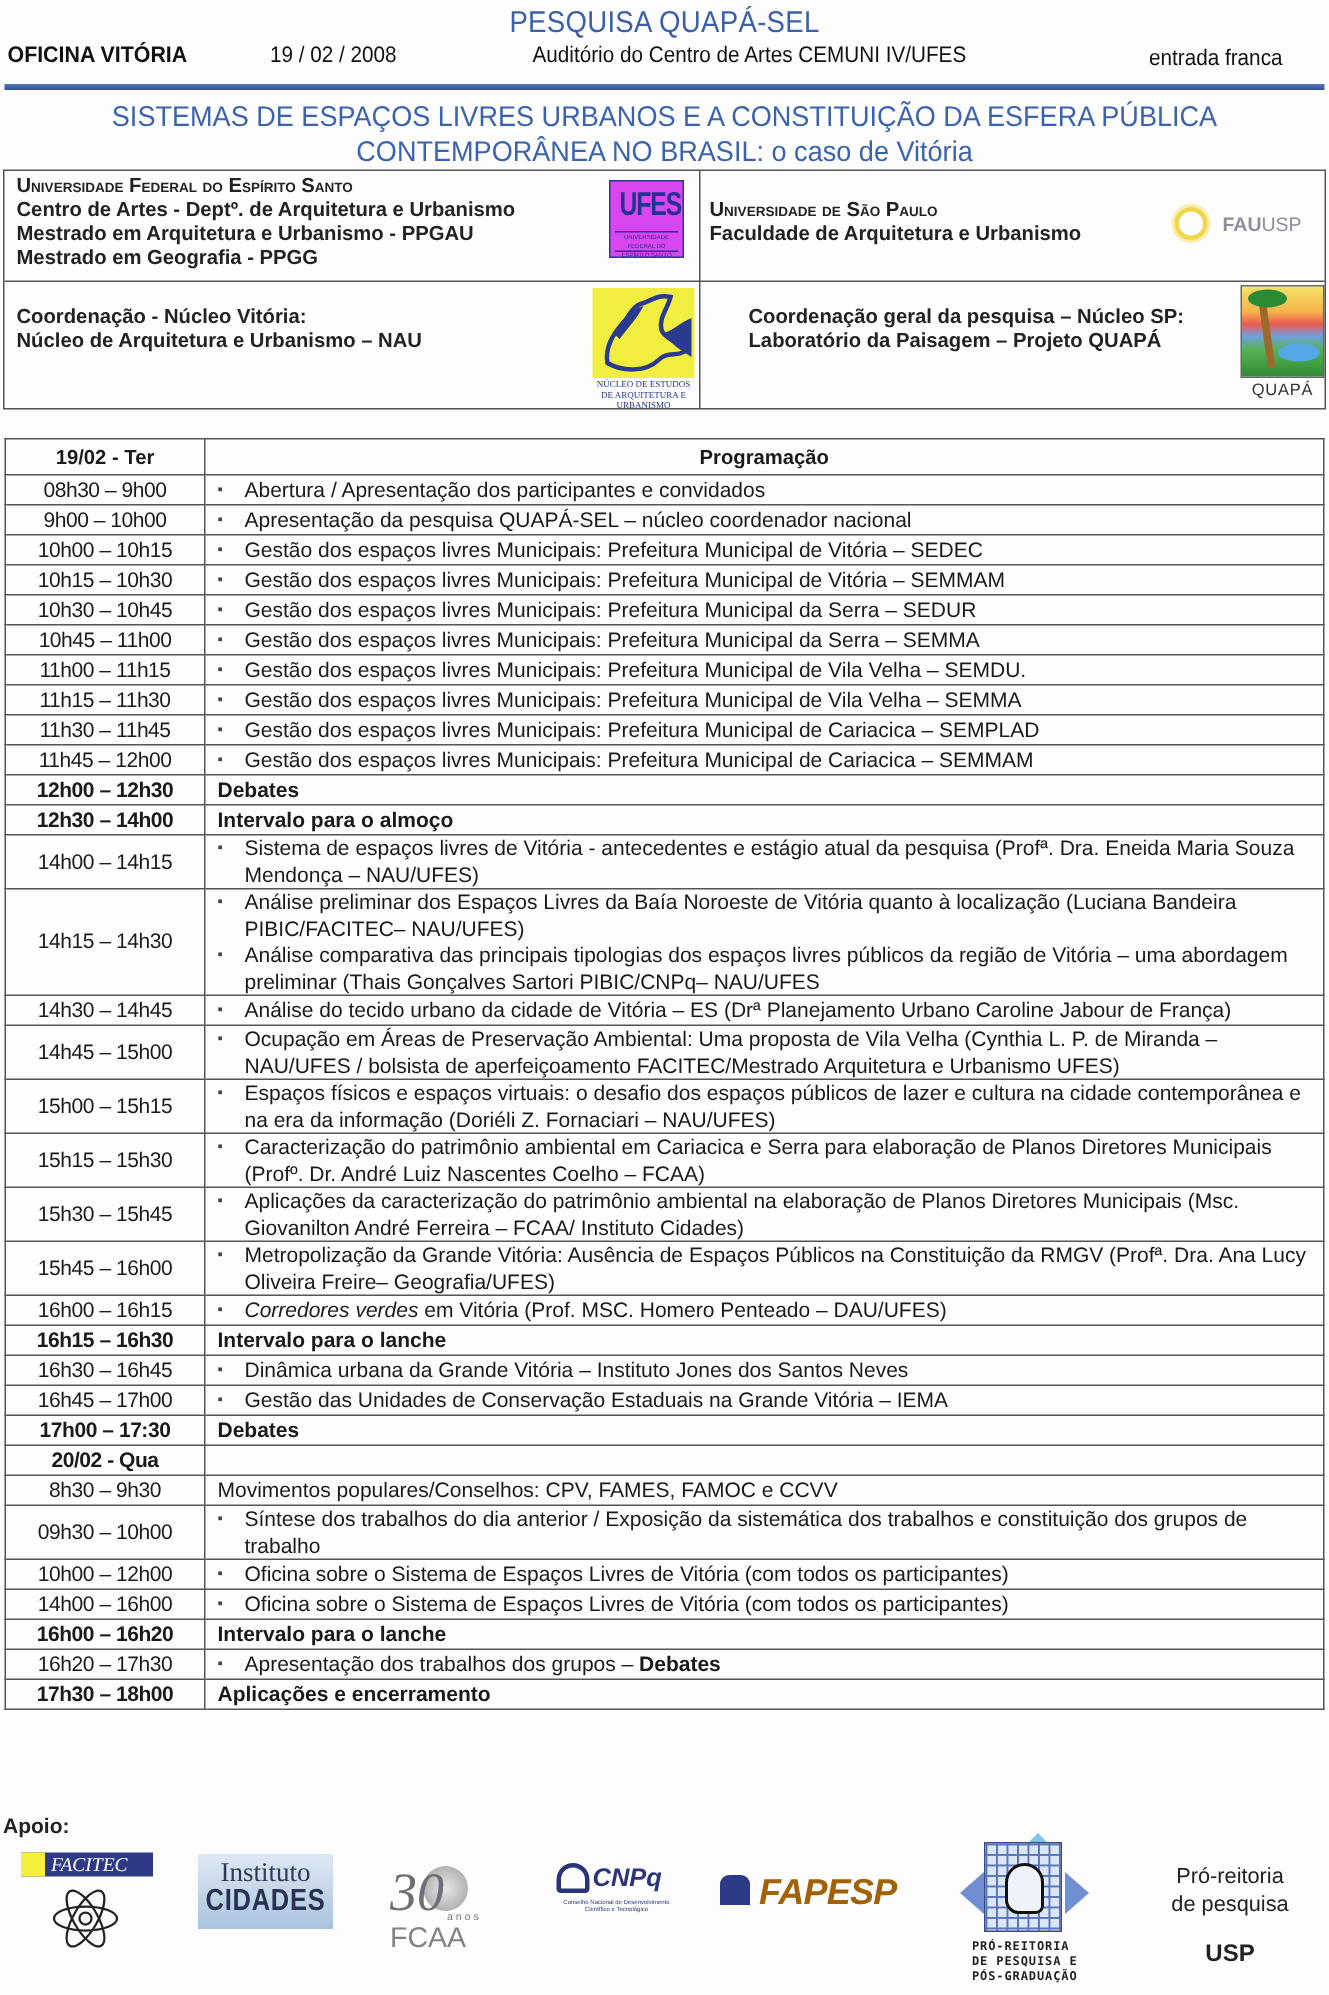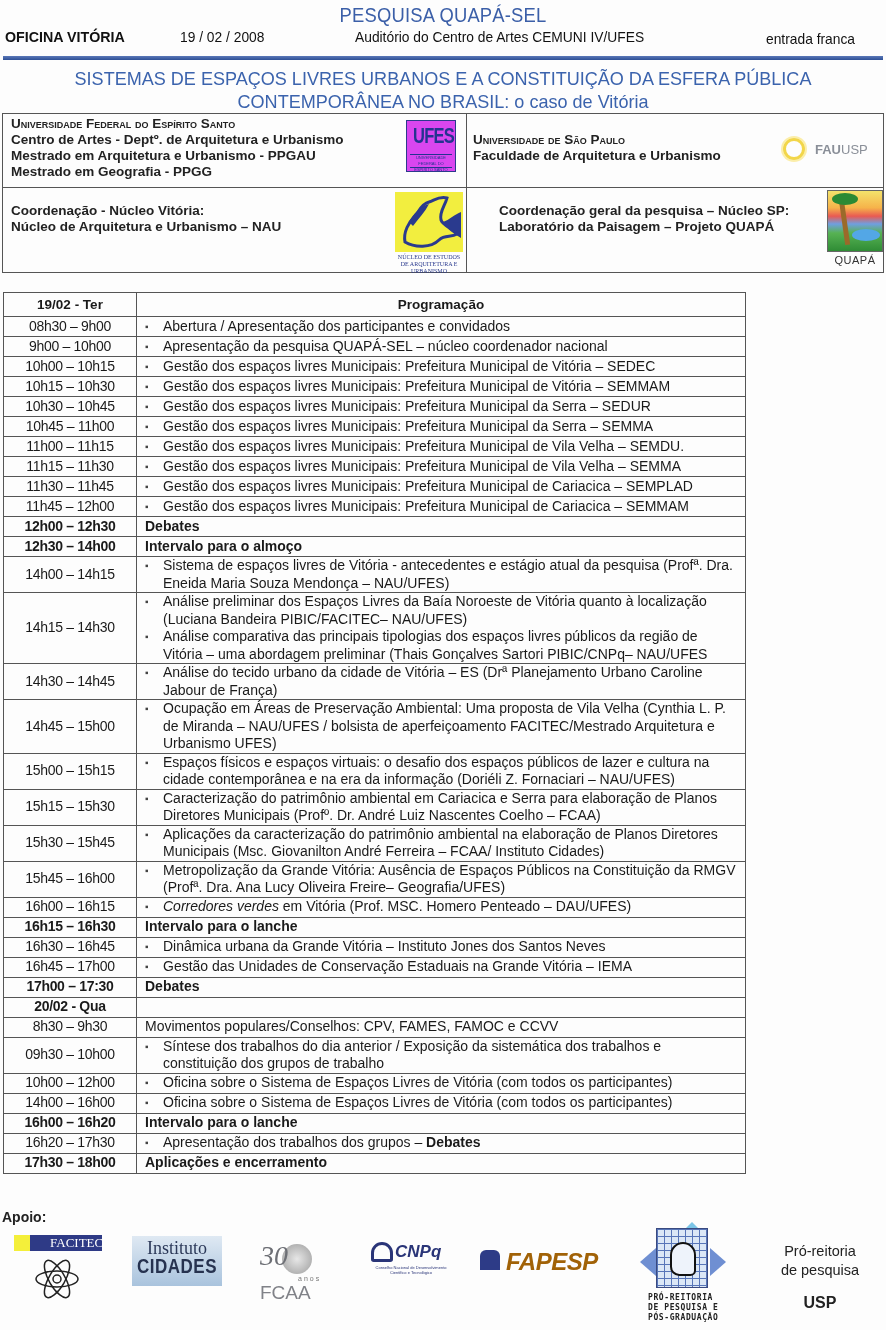--- a/index.html
+++ b/index.html
@@ -53,47 +53,47 @@
   .logo-quapa { position: absolute; left: 822px; top: 76px; width: 58px; height: 82px; }
   .logo-quapa .pic { position: absolute; left: 2px; top: 0; width: 56px; height: 62px;
     background: linear-gradient(#f4e36b 0%, #f6b34a 28%, #e95a52 42%, #6f9fe0 55%, #57b253 70%, #2f8c35 100%);
     border: 1px solid #666; }
   .logo-quapa .pic .tree { position: absolute; left: 14px; top: 8px; width: 5px; height: 46px; background: #9b6a2a; transform: rotate(-8deg); }
   .logo-quapa .pic .leaf { position: absolute; left: 4px; top: 2px; width: 26px; height: 12px; background: #2b8a34; border-radius: 50%; }
   .logo-quapa .pic .lake { position: absolute; left: 24px; top: 38px; width: 28px; height: 12px; background: #53a7e6; border-radius: 50%; }
   .logo-quapa .name { position: absolute; left: 0; top: 64px; width: 60px; text-align: center; font-size: 11px; color: #333; letter-spacing: 0.5px; }
 
   
-  table.sched { position: absolute; left: 3px; top: 292px; width: 743px; border-collapse: collapse; }
+  table.sched { position: absolute; left: 3px; top: 292px; width: 880px; border-collapse: collapse; }
   table.sched td, table.sched th { border: 1px solid #555; font-size: 14px; line-height: 17.5px; color: #1a1a1a; vertical-align: middle; }
   table.sched td.t { width: 133px; text-align: center; white-space: nowrap; letter-spacing: -0.3px; }
   table.sched td.d { padding-left: 8px; padding-right: 8px; }
   table.sched th { font-weight: bold; font-size: 13.5px; height: 24px; }
   table.sched tr { height: 20px; }
   table.sched tr.b td { font-weight: bold; }
   .blt { display: flex; align-items: flex-start; }
   .blt::before { content: "\25AA"; display: inline-block; width: 18px; flex: none; font-size: 10px; color: #444; line-height: 17.5px; }
   .blt + .blt { margin-top: 0; }
   .it { font-style: italic; }
   .bd { font-weight: bold; }
 
   
   .apoio { position: absolute; left: 2px; top: 1209px; font-size: 14px; font-weight: bold; color: #222; }
   .spon { position: absolute; }
   .facitec { left: 14px; top: 1235px; width: 90px; height: 72px; }
   .facitec .bar { position: absolute; left: 0; top: 0; width: 88px; height: 16px; background: #2e3a86; color: #fff;
-    font-family: "Liberation Serif", serif; font-size: 13px; line-height: 16px; padding-left: 36px; }
+    font-family: "Liberation Serif", serif; font-size: 13px; line-height: 16px; padding-left: 20px; font-style: italic; }
   .facitec .bar::before { content: ""; position: absolute; left: 0; top: 0; width: 16px; height: 16px; background: #f4ef3a; }
   .facitec .atom { position: absolute; left: 20px; top: 20px; width: 46px; height: 48px; }
   .cidades { left: 132px; top: 1236px; width: 90px; height: 50px;
     background: linear-gradient(#dfe9f3, #a9c3dd); }
   .cidades .l1 { position: absolute; left: 0; width: 100%; top: 2px; text-align: center; font-family: "Liberation Serif", serif; font-size: 18px; color: #2d3a5a; }
   .cidades .l2 { position: absolute; left: 0; width: 100%; top: 21px; text-align: center; font-family: "Liberation Sans", sans-serif; font-weight: bold; font-size: 17px; color: #26324f; letter-spacing: 0.5px; transform: scaleY(1.2); }
   .fcaa { left: 258px; top: 1240px; width: 70px; height: 62px; }
-  .fcaa .num { position: absolute; left: 2px; top: 0; font-family: "Liberation Serif", serif; font-style: italic; font-size: 28px; color: #6d6f75; }
+  .fcaa .num { position: absolute; left: 2px; top: 0; font-family: "Liberation Serif", serif; font-style: italic; font-size: 36px; color: #6d6f75; }
   .fcaa .globe { position: absolute; left: 24px; top: 4px; width: 30px; height: 30px; border-radius: 50%; background: radial-gradient(#e7e7e7, #9c9c9c); }
   .fcaa .anos { position: absolute; left: 40px; top: 35px; font-size: 7px; color: #777; letter-spacing: 2px; }
   .fcaa .name { position: absolute; left: 2px; top: 42px; font-size: 19px; color: #808288; }
   .cnpq { left: 369px; top: 1240px; width: 82px; height: 36px; }
   .cnpq .ico { position: absolute; left: 2px; top: 2px; width: 22px; height: 20px; border: 3px solid #2a3578; border-radius: 12px 12px 3px 3px; }
   .cnpq .name { position: absolute; left: 26px; top: 2px; font-style: italic; font-size: 17px; color: #2a3578; font-weight: bold; }
   .cnpq .sub { position: absolute; left: 2px; top: 25px; font-size: 4px; color: #2a3578; width: 80px; text-align: center; line-height: 5px; }
   .fapesp { left: 478px; top: 1248px; width: 134px; height: 30px; }
   .fapesp .book { position: absolute; left: 2px; top: 2px; width: 20px; height: 20px; background: #2d3b87; border-radius: 6px 6px 0 0; }
   .fapesp .name { position: absolute; left: 28px; top: 0; font-family: "Liberation Sans", sans-serif; font-style: italic; font-weight: bold; font-size: 24px; color: #a16207; letter-spacing: -0.5px; }

